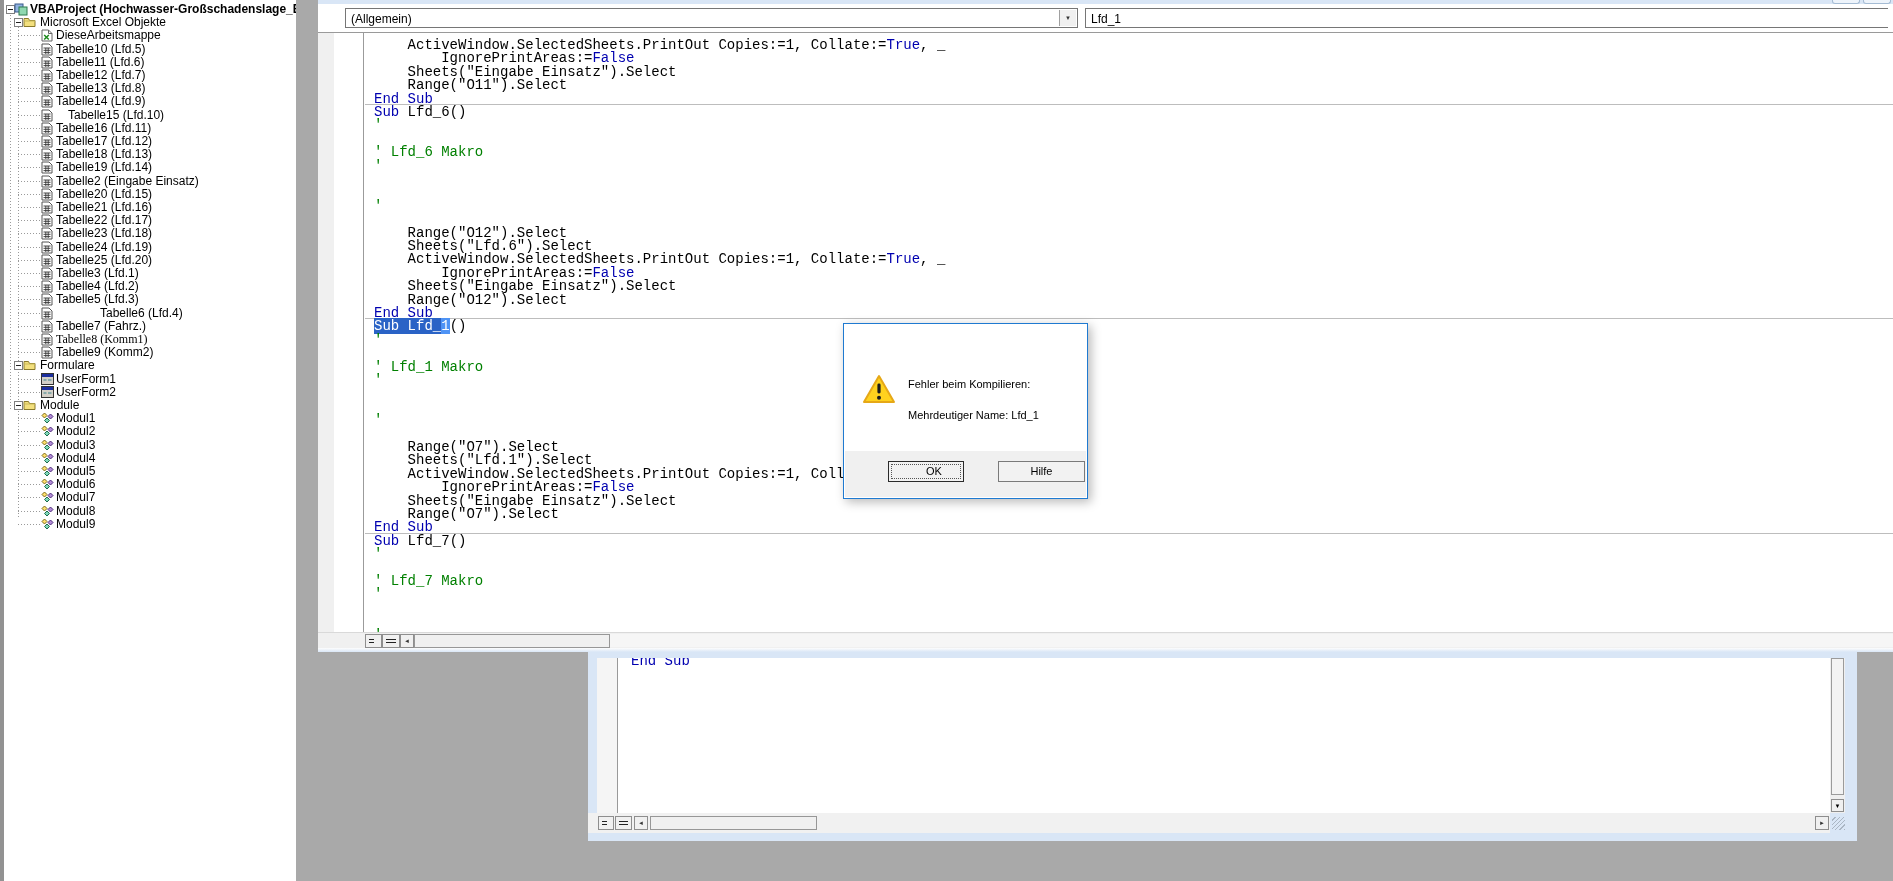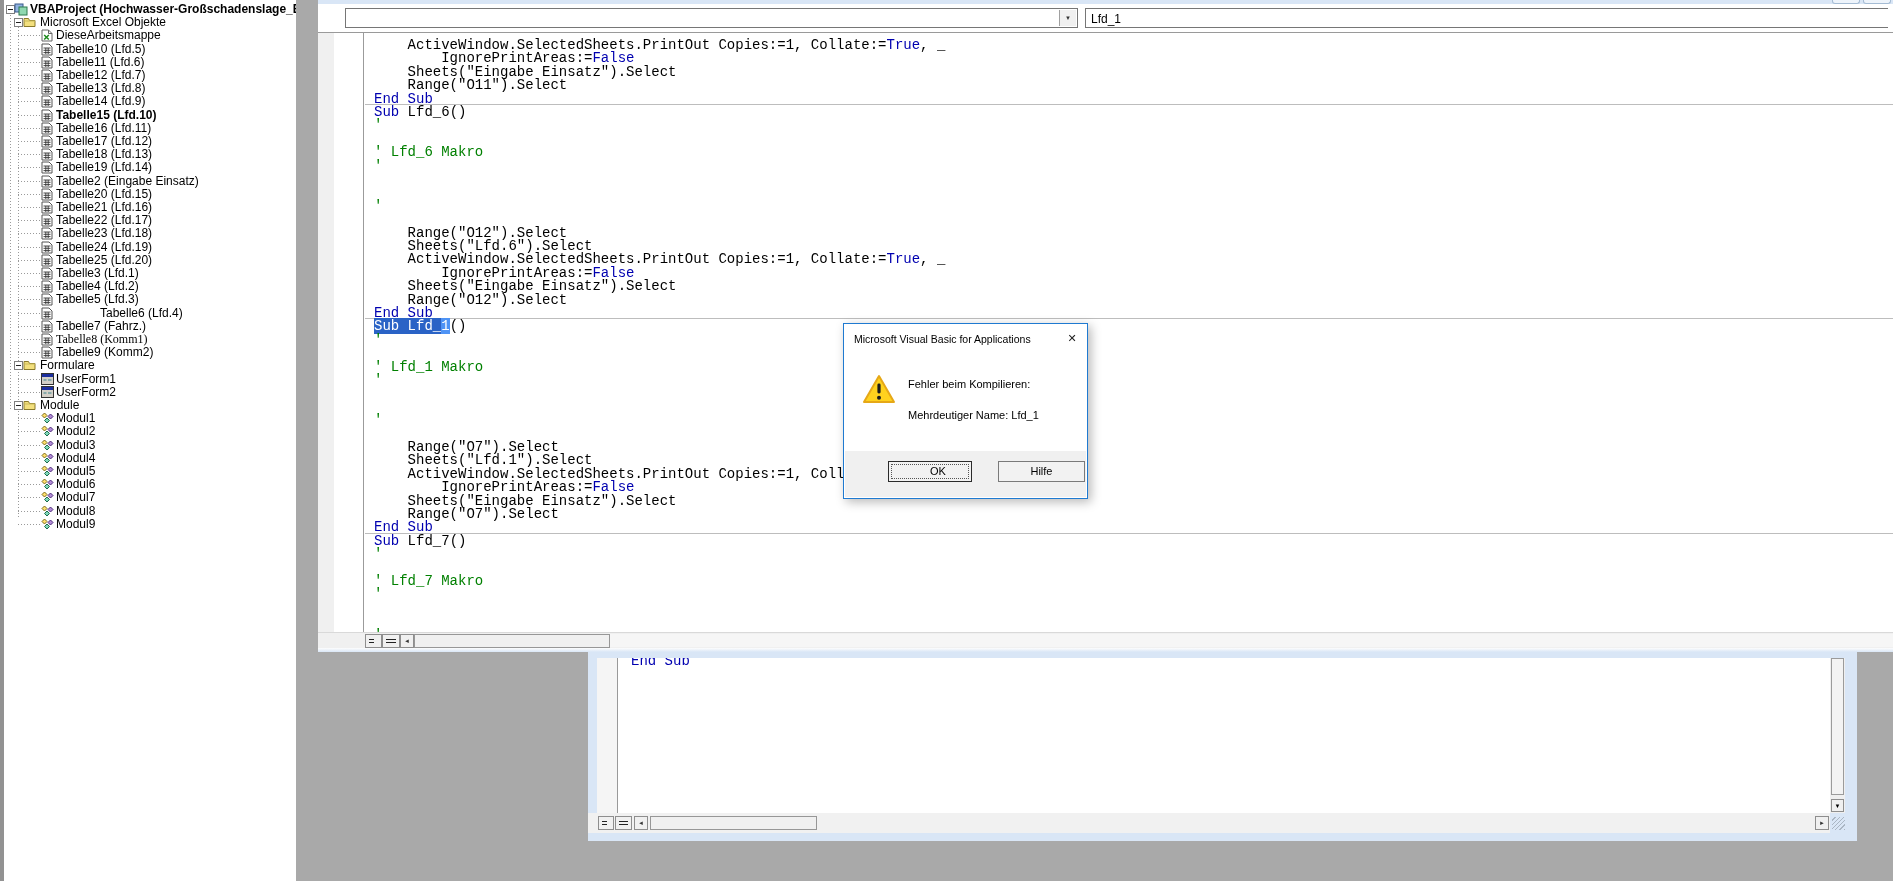--- a/index.html
+++ b/index.html
@@ -92,21 +92,21 @@
   #dialog-icon{position:absolute;left:18px;top:50px;}
   #dialog-message{position:absolute;left:64px;top:53px;line-height:14px;}
   #dialog-message .msg-line{position:absolute;left:0;white-space:nowrap;}
   #msg-line-1{top:0;}
   #msg-line-2{top:31px;}
   #dialog-strip{position:absolute;left:1px;right:1px;bottom:1px;height:46px;background:#f0f0f0;}
   .dlg-btn{
     position:absolute;top:10px;height:21px;background:#f2f2f2;box-sizing:border-box;
     text-align:center;font-size:11px;line-height:19px;color:#000;
   }
-  #btn-ok{left:43px;width:84px;border:1px solid #2b2b2b;outline:1px dotted #555;outline-offset:-4px;padding-left:16px;}
+  #btn-ok{left:43px;width:76px;border:1px solid #2b2b2b;outline:1px dotted #555;outline-offset:-4px;padding-left:16px;}
   #btn-help{left:153px;width:87px;border:1px solid #7a7a7a;}
   .screen-left-strip{position:absolute;left:0;top:0;width:4px;height:881px;background:#929292;}
 </style>
 </head>
 <body>
 
 <div class="screen-left-strip"></div>
 
 <div id="project-panel">
   <div class="tree-guide-v" style="left:6px;top:12px;height:398px;"></div>
@@ -194,21 +194,21 @@
         <span class="tree-label" style="left: 52px;">Tabelle14 (Lfd.9)</span>
       </div>
       <div class="tree-row" style="top: 108.6px;">
         <span class="stub" style="left: 14px; width: 22px;"></span>
         <span class="tree-icon" style="left: 37px;">
           <svg width="12" height="13">
             <path d="M1 1 h7 l3 3 V12 H1 Z" fill="#fff" stroke="#555"></path>
             <path d="M2.5 5 h7 M2.5 7.3 h7 M2.5 9.6 h7 M4.8 5 V11 M7.2 5 V11" stroke="#333" stroke-width="0.9" fill="none"></path>
           </svg>
         </span>
-        <span class="tree-label" style="left: 52px; font-weight: bold;">Tabelle15 (Lfd.10)</span>
+        <span class="tree-label" style="left: 64px;">Tabelle15 (Lfd.10)</span>
       </div>
       <div class="tree-row" style="top: 121.8px;">
         <span class="stub" style="left: 14px; width: 22px;"></span>
         <span class="tree-icon" style="left: 37px;">
           <svg width="12" height="13">
             <path d="M1 1 h7 l3 3 V12 H1 Z" fill="#fff" stroke="#555"></path>
             <path d="M2.5 5 h7 M2.5 7.3 h7 M2.5 9.6 h7 M4.8 5 V11 M7.2 5 V11" stroke="#333" stroke-width="0.9" fill="none"></path>
           </svg>
         </span>
         <span class="tree-label" style="left: 52px;">Tabelle16 (Lfd.11)</span>
@@ -529,20 +529,21 @@
     </div>
 </div>
 
 <div id="code-window">
   <div id="title-sliver">
     <span class="win-btn-sliver" style="right:33px;"></span>
     <span class="win-btn-sliver" style="right:2px;"></span>
   </div>
   <div id="combo-row">
     <div class="combo" style="left:27px;width:733px;">
+      <span class="combo-text">(Allgemein)</span>
       <span class="combo-arrow">▼</span>
     </div>
     <div class="combo" style="left:767px;width:803px;border-right:none;">
       <span class="combo-text">Lfd_1</span>
     </div>
   </div>
   <div id="code-region">
     <div id="code-left-border"></div>
     <div id="code-margin"></div>
     <div id="code-text">
@@ -629,24 +630,20 @@
         <span class="vm-glyph"></span>
       </span>
     <span class="sb-btn sb-arrow-glyph" style="left:46px;width:14px;top:3px;">◄</span>
     <span class="sb-thumb" style="left:62px;width:167px;top:3px;"></span>
     <span class="sb-btn sb-arrow-glyph" style="left:1227px;width:14px;top:3px;">►</span>
   </div>
   <div id="sec-grip"></div>
 </div>
 
 <div id="dialog">
-  <div id="dialog-titlebar">
-    <span id="dialog-title">Microsoft Visual Basic for Applications</span>
-    <span id="dialog-close">✕</span>
-  </div>
   <span id="dialog-icon">
     <svg width="34" height="31" viewBox="0 0 34 31">
       <path d="M17 2 L32 28 L2 28 Z" fill="#ffd21e" stroke="#e6a817" stroke-width="2" stroke-linejoin="round"></path>
       <rect x="15.4" y="9.5" width="3.2" height="10" rx="1.4" fill="#1c1c1c"></rect>
       <circle cx="17" cy="23.8" r="2" fill="#1c1c1c"></circle>
     </svg>
   </span>
   <div id="dialog-message">
     <div class="msg-line" id="msg-line-1">Fehler beim Kompilieren:</div>
     <div class="msg-line" id="msg-line-2">Mehrdeutiger Name: Lfd_1</div>

